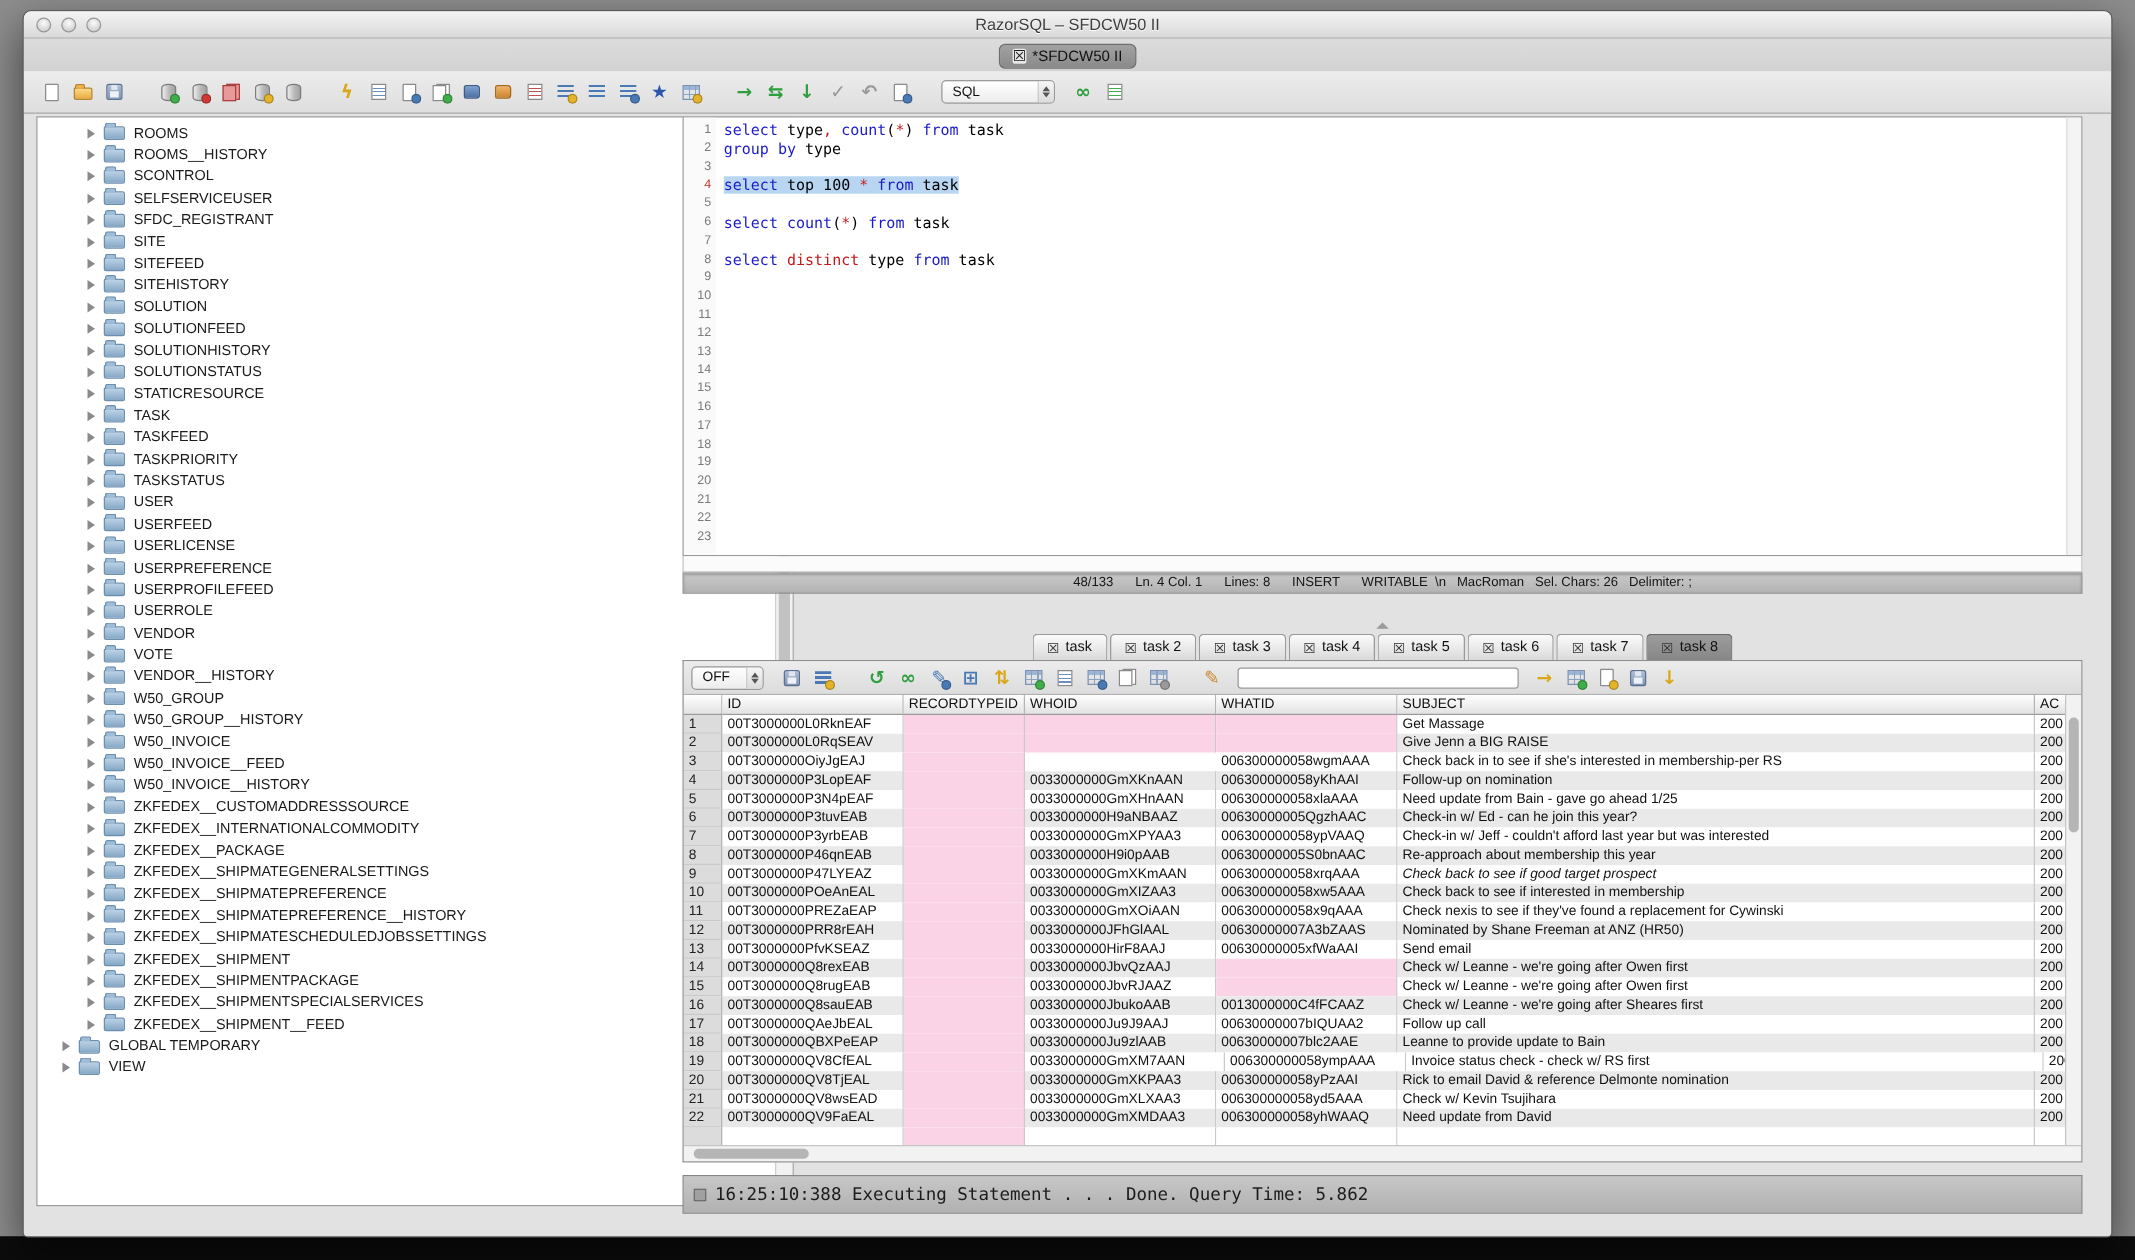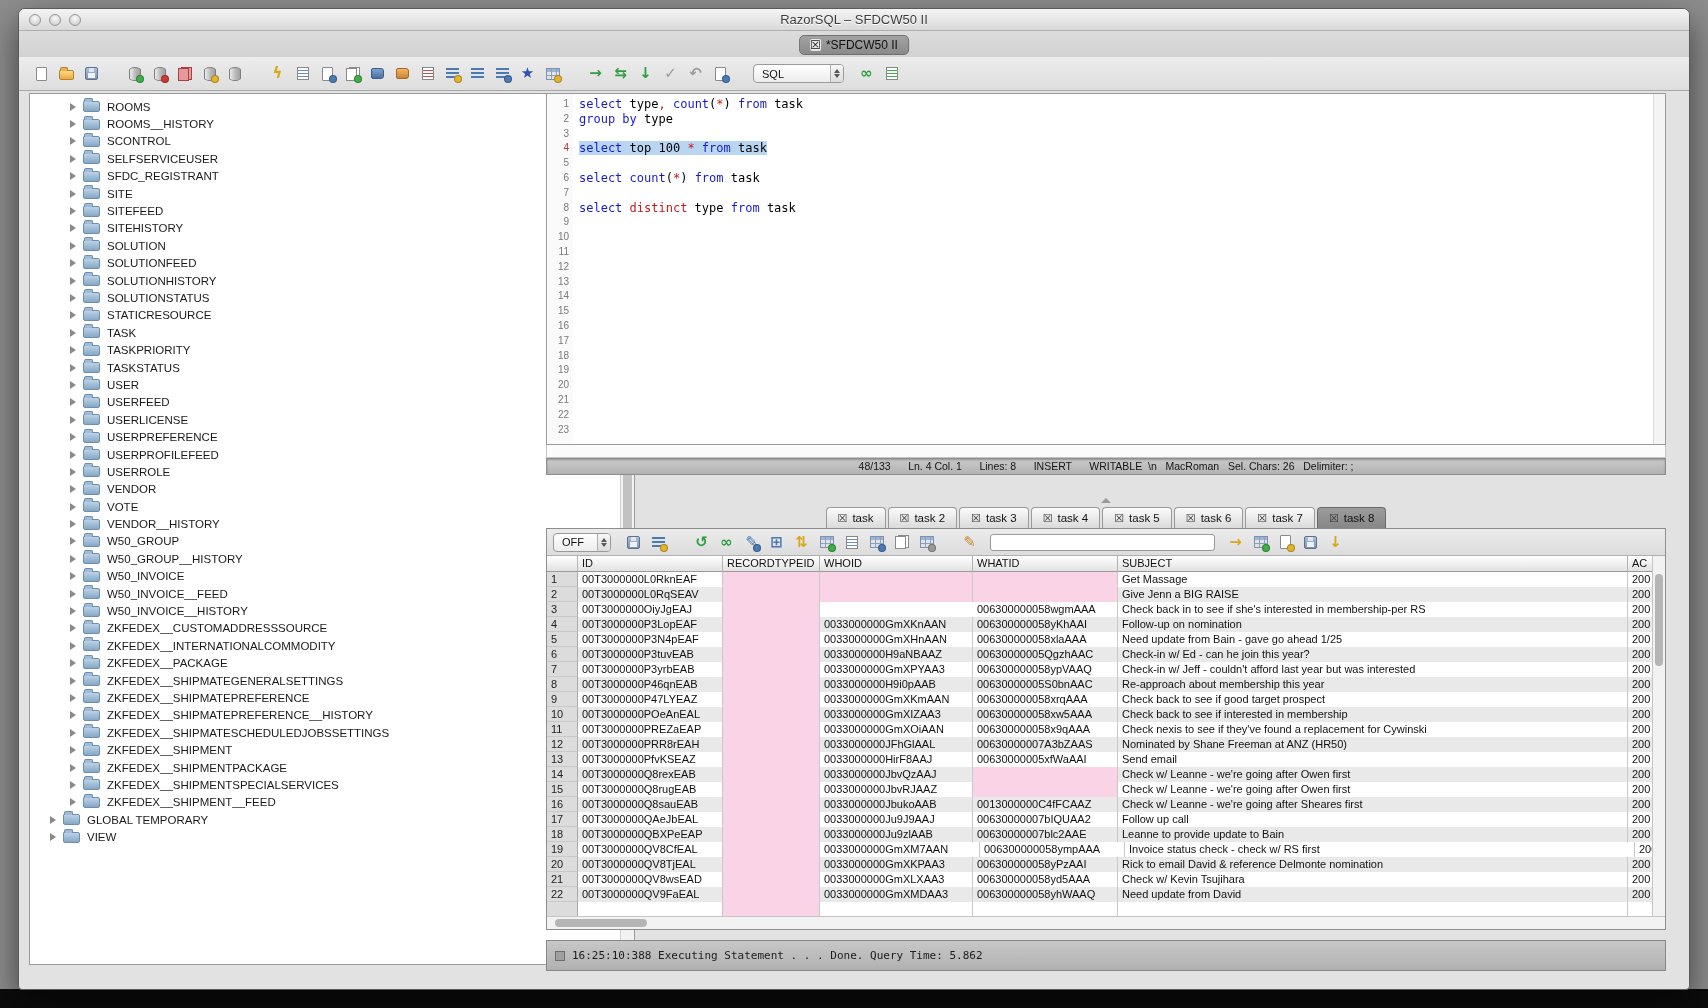--- a/index.html
+++ b/index.html
@@ -143,21 +143,21 @@
   .gc.pink { background:#fbd3e6 !important; }
   .grid-vscroll { position:absolute; right:0; top:27px; bottom:13px; width:13px; background:#f2f2f2; border-left:1px solid #c5c5c5; }
   .grid-vscroll .thumb { position:absolute; left:2px; right:2px; top:18px; height:92px; background:#b5b5b5; border-radius:5px; }
   .grid-hscroll { position:absolute; left:0; bottom:0; width:100%; height:13px; background:#f2f2f2; border-top:1px solid #c5c5c5; }
   .grid-hscroll .thumb { position:absolute; top:2px; bottom:2px; left:8px; width:92px; background:#b5b5b5; border-radius:5px; }
 
   
   .app-status { position:absolute; left:527px; top:931px; width:1120px; height:31px;
     background:linear-gradient(#c7c7c7,#b1b1b1); border:1px solid #878787;
     display:flex; align-items:center; gap:7px; padding-left:8px;
-    font-family:"DejaVu Sans Mono", monospace; font-size:11px; color:#1c1c1c; }
+    font-family:"DejaVu Sans Mono", monospace; font-size:14px; color:#1c1c1c; }
   .app-status .sq { width:10px; height:10px; background:#a0a0a0; border:1px solid #6e6e6e; }
 </style>
 </head>
 <body>
 
 <div class="bottom-strip"></div>
 
 <div class="window">
 
   <div class="titlebar">
@@ -341,20 +341,25 @@
         </div>
         <div class="tree-row lvl1">
           <span class="arrow"></span>
           <span class="tree-folder"></span>
           <span>STATICRESOURCE</span>
         </div>
         <div class="tree-row lvl1">
           <span class="arrow"></span>
           <span class="tree-folder"></span>
           <span>TASK</span>
+        </div>
+        <div class="tree-row lvl1">
+          <span class="arrow"></span>
+          <span class="tree-folder"></span>
+          <span>TASKFEED</span>
         </div>
         <div class="tree-row lvl1">
           <span class="arrow"></span>
           <span class="tree-folder"></span>
           <span>TASKPRIORITY</span>
         </div>
         <div class="tree-row lvl1">
           <span class="arrow"></span>
           <span class="tree-folder"></span>
           <span>TASKSTATUS</span>
@@ -747,21 +752,21 @@
           <span class="gc" style="width: 145px;">00630000005S0bnAAC</span>
           <span class="gc" style="width: 510px;">Re-approach about membership this year</span>
           <span class="gc" style="width: 150px;">200</span>
         </div>
         <div class="grow odd">
           <span class="gc num" style="width: 31px;">9</span>
           <span class="gc" style="width: 145px;">00T3000000P47LYEAZ</span>
           <span class="gc pink" style="width: 97px;"></span>
           <span class="gc" style="width: 153px;">0033000000GmXKmAAN</span>
           <span class="gc" style="width: 145px;">006300000058xrqAAA</span>
-          <span class="gc" style="width: 510px;">Check back to see if good target prospect</span>
+          <span class="gc" style="width: 510px; font-style: italic;">Check back to see if good target prospect</span>
           <span class="gc" style="width: 150px;">200</span>
         </div>
         <div class="grow even">
           <span class="gc num" style="width: 31px;">10</span>
           <span class="gc" style="width: 145px;">00T3000000POeAnEAL</span>
           <span class="gc pink" style="width: 97px;"></span>
           <span class="gc" style="width: 153px;">0033000000GmXIZAA3</span>
           <span class="gc" style="width: 145px;">006300000058xw5AAA</span>
           <span class="gc" style="width: 510px;">Check back to see if interested in membership</span>
           <span class="gc" style="width: 150px;">200</span>

